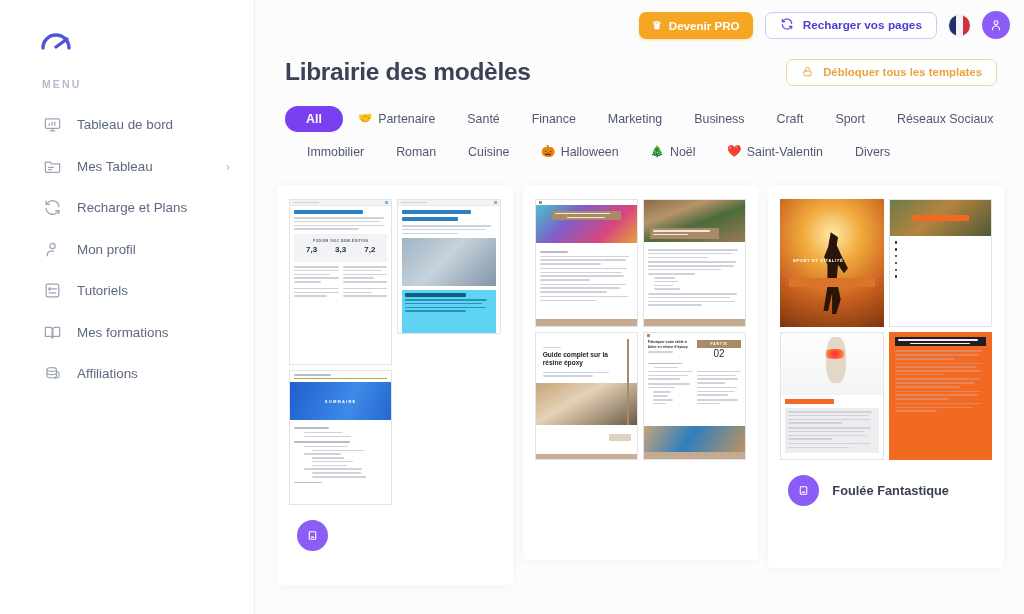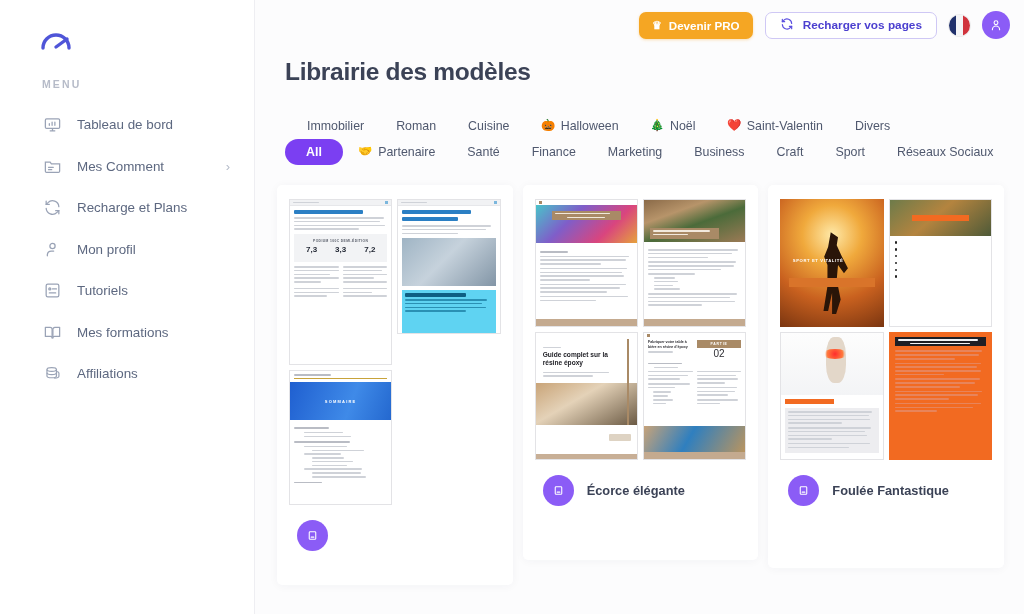--- a/index.html
+++ b/index.html
@@ -222,21 +222,21 @@
           <span class="label">Tableau de bord</span>
         </div>
 
         <div class="nav-item">
           <span class="ico">
             <svg viewBox="0 0 24 24" fill="none" stroke="currentColor" stroke-width="1.6">
               <path d="M3 6.5h6l1.6 2.2H21V18a1.5 1.5 0 0 1-1.5 1.5h-15A1.5 1.5 0 0 1 3 18z"></path>
               <path d="M7 13h6M7 16h4" stroke-linecap="round"></path>
             </svg>
           </span>
-          <span class="label">Mes Comment</span>
+          <span class="label">Mes Tableau</span>
           <span class="chev">›</span>
         </div>
 
         <div class="nav-item">
           <span class="ico">
             <svg viewBox="0 0 24 24" fill="none" stroke="currentColor" stroke-width="1.6" stroke-linecap="round">
               <path d="M20 11a8 8 0 0 0-13.7-5.2L4 8"></path>
                 <path d="M4 4v4h4"></path>
               <path d="M4 13a8 8 0 0 0 13.7 5.2L20 16"></path>
                 <path d="M20 20v-4h-4"></path>
@@ -322,49 +322,32 @@
       <span class="avatar">
         <svg viewBox="0 0 24 24" fill="none" stroke="#fff" stroke-width="1.9" stroke-linecap="round">
           <circle cx="12" cy="8" r="3.3"></circle>
             <path d="M5.8 20a6.2 6.2 0 0 1 12.4 0"></path>
         </svg>
       </span>
     </div>
 
     <div class="title-row">
       <h1 class="page-title">Librairie des modèles</h1>
+      <button class="btn-unlock">
+        <span>
+          <svg viewBox="0 0 24 24" fill="none" stroke="#E8A33D" stroke-width="1.8" stroke-linecap="round">
+            <rect x="5.5" y="11" width="13" height="9" rx="2"></rect>
+            <path d="M8.5 11V8a3.5 3.5 0 0 1 7 0"></path>
+          </svg>
+        </span>
+        <span>Débloquer tous les templates</span>
+      </button>
     </div>
 
     <div class="cats">
-      <div class="cat-row r2">
-        <div class="pill">
-            <span>Immobilier</span>
-          </div>
-        <div class="pill">
-            <span>Roman</span>
-          </div>
-        <div class="pill">
-            <span>Cuisine</span>
-          </div>
-        <div class="pill">
-            <span class="emo">🎃</span>
-            <span>Halloween</span>
-          </div>
-        <div class="pill">
-            <span class="emo">🎄</span>
-            <span>Noël</span>
-          </div>
-        <div class="pill">
-            <span class="emo">❤️</span>
-            <span>Saint-Valentin</span>
-          </div>
-        <div class="pill">
-            <span>Divers</span>
-          </div>
-      </div>
       <div class="cat-row">
         <div class="pill active">
             <span>All</span>
           </div>
         <div class="pill">
             <span class="emo">🤝</span>
             <span>Partenaire</span>
           </div>
         <div class="pill">
             <span>Santé</span>
@@ -379,20 +362,46 @@
             <span>Business</span>
           </div>
         <div class="pill">
             <span>Craft</span>
           </div>
         <div class="pill">
             <span>Sport</span>
           </div>
         <div class="pill">
             <span>Réseaux Sociaux</span>
+          </div>
+      </div>
+      <div class="cat-row r2">
+        <div class="pill">
+            <span>Immobilier</span>
+          </div>
+        <div class="pill">
+            <span>Roman</span>
+          </div>
+        <div class="pill">
+            <span>Cuisine</span>
+          </div>
+        <div class="pill">
+            <span class="emo">🎃</span>
+            <span>Halloween</span>
+          </div>
+        <div class="pill">
+            <span class="emo">🎄</span>
+            <span>Noël</span>
+          </div>
+        <div class="pill">
+            <span class="emo">❤️</span>
+            <span>Saint-Valentin</span>
+          </div>
+        <div class="pill">
+            <span>Divers</span>
           </div>
       </div>
     </div>
 
     <div class="grid">
 
       <div class="tcard h1">
         <div class="thumbs">
 
           <div class="page" style="height:166px">
@@ -620,29 +629,20 @@
                 <div class="ln" style="width:70%"></div>
                 <div class="ln" style="width:92%;margin-top:3px"></div>
                   <div class="ln" style="width:52%"></div>
               </div>
             </div>
             <div class="wood-blue" style="height:26px;position:absolute;bottom:7px;left:0;right:0"></div>
             <div class="tan" style="height:7px;position:absolute;bottom:0;left:0;right:0;opacity:.75"></div>
           </div>
         </div>
 
-        <div class="tcard-foot">
-          <span class="tbadge">
-            <svg viewBox="0 0 24 24" fill="none" stroke="#fff" stroke-width="2">
-                <rect x="6" y="5" width="12" height="14" rx="1.6"></rect>
-                <path d="M9.5 15h5" stroke-linecap="round"></path>
-              </svg>
-          </span>
-          <span class="tname">Écorce élégante</span>
-        </div>
       </div>
 
       <div class="tcard h3">
         <div class="thumbs">
 
           <div class="page run-photo" style="height:128px;border:none">
             <div class="runner"></div>
             <div class="sport-tag">SPORT ET VITALITÉ</div>
             <div class="sport-sub"></div>
           </div>

